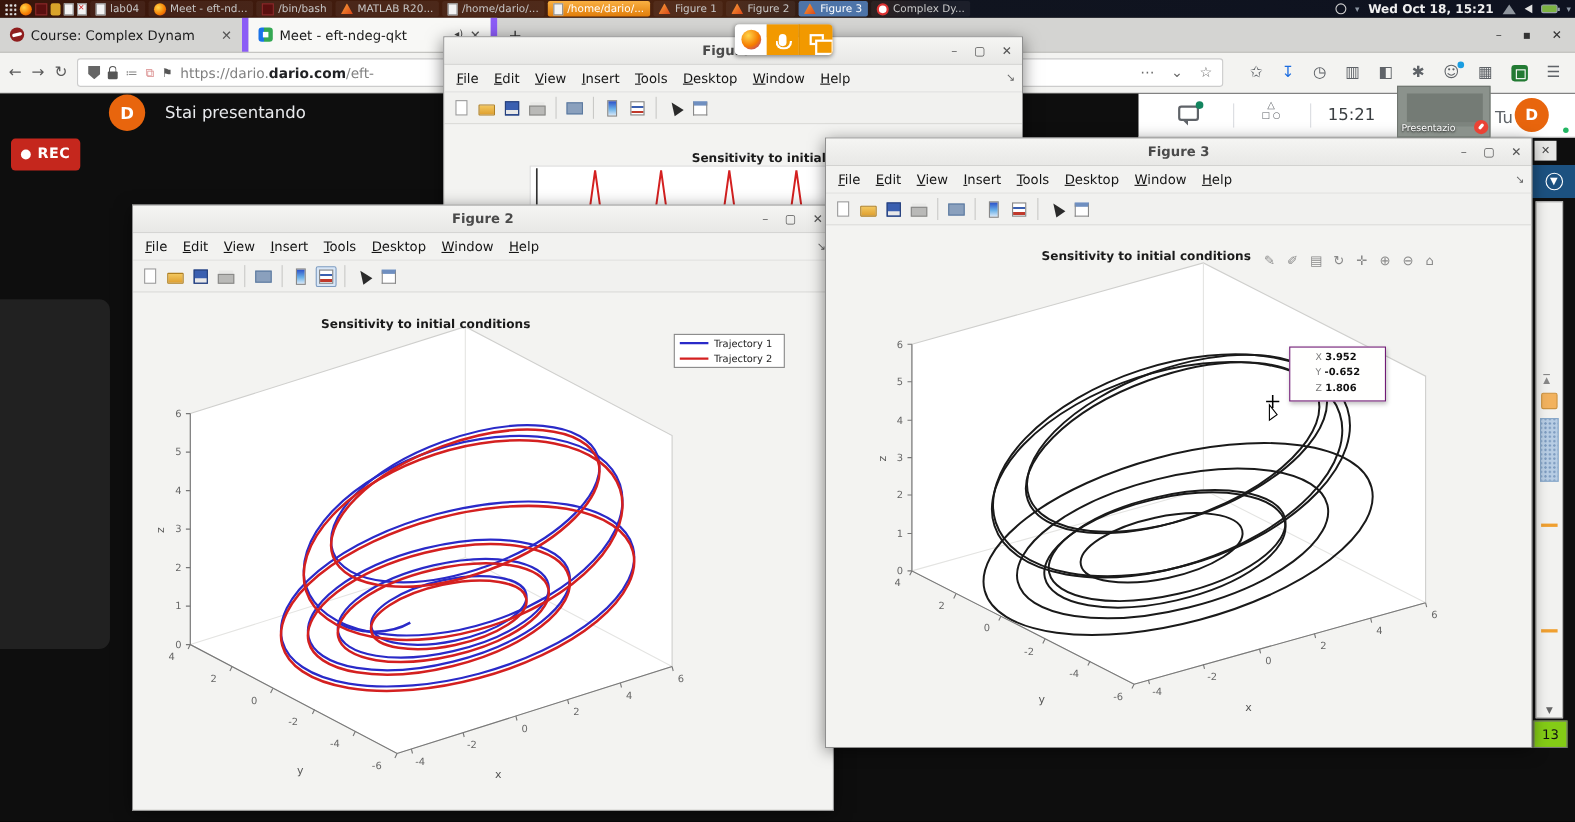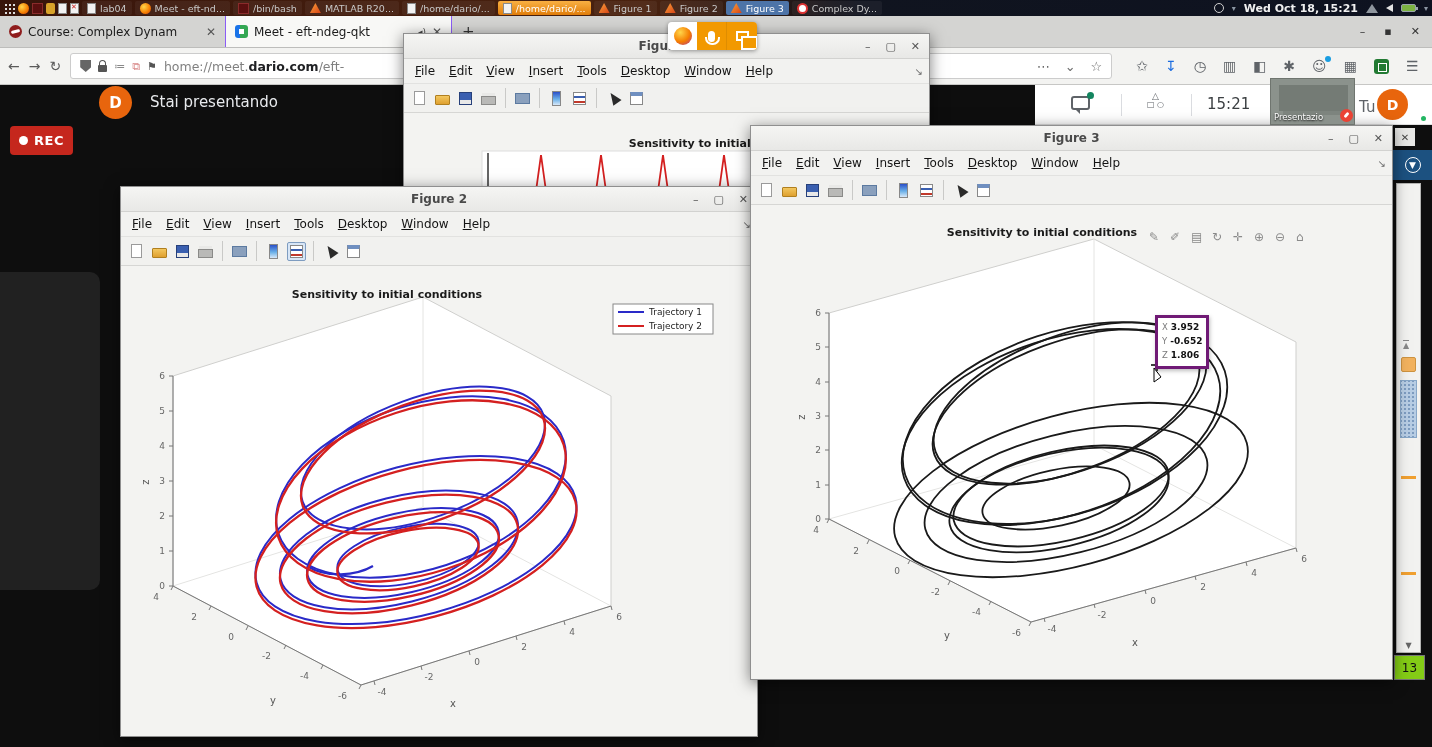--- a/index.html
+++ b/index.html
@@ -25,21 +25,21 @@
   .i-browser{width:11px;height:11px;border-radius:50%;background:#fff;border:2px solid #d33;flex:none;}
   .i-tray{width:10px;height:10px;border:1.5px solid #cfcfcf;border-radius:50%;}
   .i-wifi{width:0;height:0;border-left:6px solid transparent;border-right:6px solid transparent;border-bottom:9px solid #8e959d;}
   .i-vol{width:0;height:0;border-top:4px solid transparent;border-bottom:4px solid transparent;border-right:7px solid #e3e3e3;}
   .i-bat{width:15px;height:8px;background:#7cb342;border:1px solid #9aa4ad;border-radius:2px;position:relative;}
   .i-bat::after{content:"";position:absolute;right:-3px;top:2px;width:2px;height:3px;background:#9aa4ad;}
   .i-chev{color:#8b95a2;font-size:8px;}
 
   
   .tabbar{position:absolute;left:0;top:16px;width:1432px;height:32px;background:#d4d4d2;border-bottom:1px solid #bdbdbb;display:flex;align-items:stretch;z-index:1;}
-  .tab{display:flex;align-items:center;gap:6px;padding:1px 9px;width:226px;font-size:12px;color:#1b1b1b;border-right:1px solid #8b5cf6;}
+  .tab{display:flex;align-items:center;gap:6px;padding:1px 9px;width:226px;font-size:12px;color:#1b1b1b;border-right:6px solid #8b5cf6;}
   .tab.active{background:#f8f8f6;}
   .tab-title{flex:1;white-space:nowrap;overflow:hidden;text-overflow:clip;}
   .tab-x{color:#555;font-size:12px;}
   .fav1{width:13px;height:13px;border-radius:50%;background:#8f1d1d;position:relative;flex:none;}
   .fav1::after{content:"";position:absolute;left:2px;top:5px;width:9px;height:3px;background:#fff;border-radius:2px;transform:rotate(-14deg);}
   .fav2{width:13px;height:13px;border-radius:3px;background:linear-gradient(90deg,#1a73e8 0 35%,#34a853 35%);position:relative;flex:none;}
   .fav2::after{content:"";position:absolute;left:4px;top:4px;width:5px;height:5px;background:#fff;}
   .spk{font-size:9px;color:#444;}
   .newtab{align-self:center;margin-left:10px;font-size:15px;color:#333;}
   .ff-winc{margin-left:auto;display:flex;align-items:center;gap:19px;padding-right:12px;color:#333;font-size:11px;}
@@ -123,21 +123,21 @@
   .ti-cursor i{width:0;height:0;border-left:5px solid transparent;border-right:5px solid transparent;border-bottom:12px solid #2a2a2a;transform:rotate(-35deg);display:block;}
   .ti-insp i{width:13px;height:13px;background:#fff;border:1px solid #888;border-top:4px solid #6f8fc0;display:block;}
   .mplot{flex:1;position:relative;background:#f3f3f1;overflow:hidden;}
 
   .tk{font-size:9px;fill:#666;}
   .axl{font-size:10px;fill:#555;}
   .ptt{font-size:11px;font-weight:bold;fill:#1a1a1a;}
   .lgt{font-size:9px;fill:#222;}
   .axtb{font-size:12px;fill:#8a8a8a;cursor:pointer;}
 
-  .dtip{position:absolute;left:404px;top:110px;background:#fffffe;border:3px solid #701a75;box-shadow:1px 2px 4px rgba(0,0,0,.25);padding:3px 4px;font-size:8.5px;line-height:1.55;color:#7a7a7a;z-index:2;}
+  .dtip{position:absolute;left:421px;top:110px;background:#fffffe;border:1px solid #701a75;box-shadow:1px 2px 4px rgba(0,0,0,.25);padding:3px 23px;font-size:8.5px;line-height:1.55;color:#7a7a7a;z-index:2;}
   .dtip b{color:#111;margin-left:3px;font-size:9px;}
 
   
   .sx{position:absolute;left:1395px;top:128px;width:20px;height:18px;background:#e8e8e6;color:#444;font-size:10px;display:flex;align-items:center;justify-content:center;z-index:2;}
   .bluebox{position:absolute;left:1393px;top:150px;width:39px;height:30px;background:#1c5180;z-index:2;display:flex;align-items:center;justify-content:center;}
   .bluebox i{width:16px;height:16px;border:1.5px solid #fff;border-radius:50%;color:#fff;font-size:9px;display:flex;align-items:center;justify-content:center;}
   .spanel{position:absolute;left:1396px;top:183px;width:25px;height:470px;background:#f2f2f0;border:1px solid #b5b5b3;z-index:2;}
   .sp-col{position:absolute;left:6px;top:156px;color:#888;font-size:8px;border-top:1.5px solid #888;line-height:8px;padding-top:1px;}
   .sp-osq{position:absolute;left:4px;top:173px;width:15px;height:15px;background:#f2b25e;border:1px solid #cd9340;border-radius:2px;}
   .sp-thumb{position:absolute;left:3px;top:196px;width:17px;height:58px;background:#b7cde4;border:1px solid #87a7c8;background-image:radial-gradient(#7d9cc0 1px,transparent 1.2px);background-size:4px 4px;background-position:2px 14px;}
@@ -232,21 +232,21 @@
   <div class="navbar">
     <span class="nav-ic">←</span>
     <span class="nav-ic">→</span>
     <span class="nav-ic">↻</span>
     <div class="urlbar">
       <span class="shield"></span>
       <span class="lock"></span>
       <span class="u-misc">≔</span>
       <span class="u-cont">⧉</span>
       <span class="u-flag">⚑</span>
-      <span><span class="u1">home://meet.</span><span class="u2">dario.com</span><span class="u1">/eft-</span></span>
+      <span><span class="u1">https://dario.</span><span class="u2">dario.com</span><span class="u1">/eft-</span></span>
       <span class="url-right">
         <span>⋯</span>
         <span>⌄</span>
         <span>☆</span>
       </span>
     </div>
     <span class="nav-right">
       <span>✩</span>
       <span class="dl">↧</span>
       <span>◷</span>

